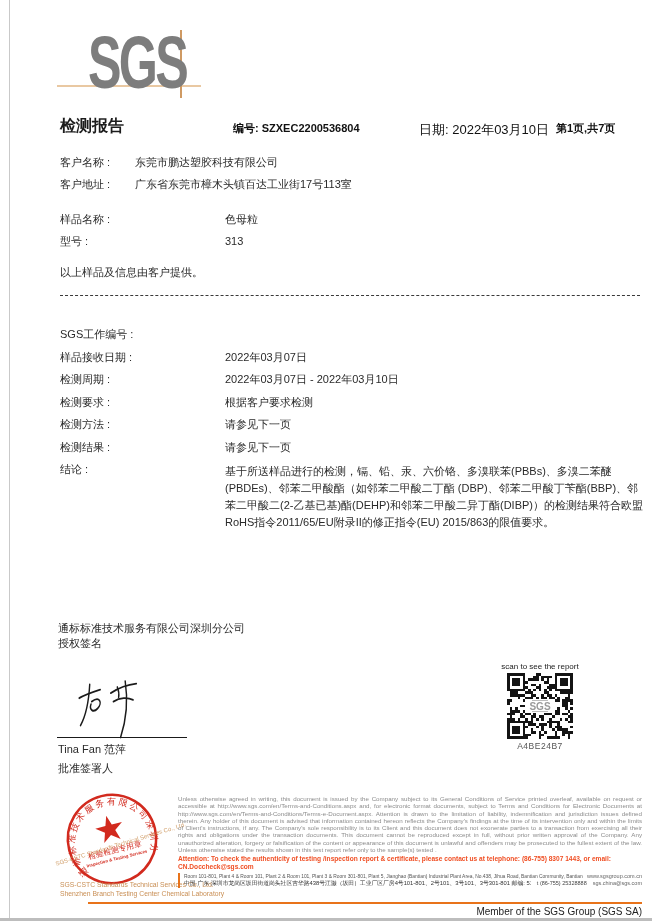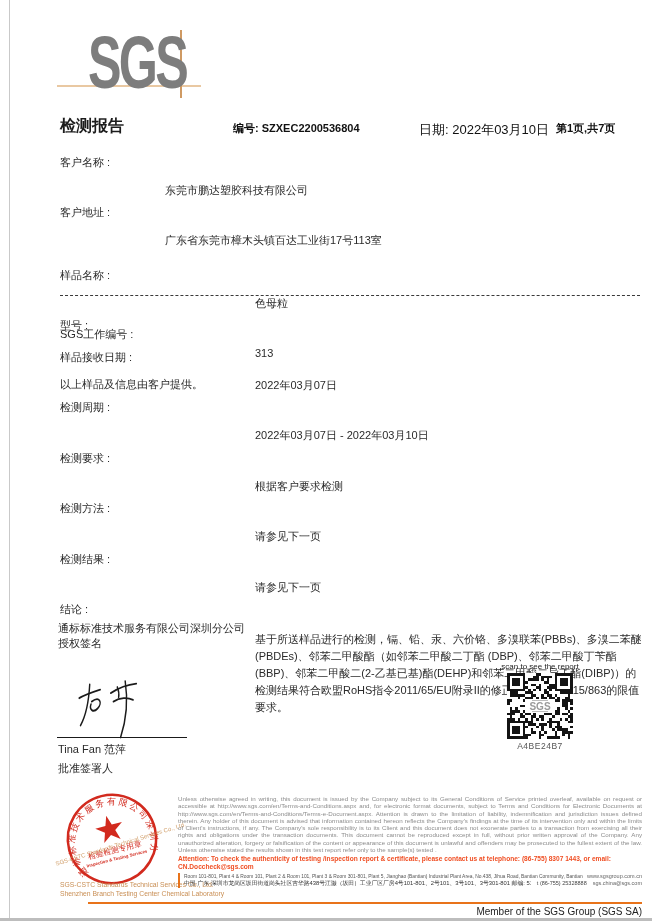--- a/index.html
+++ b/index.html
@@ -14,24 +14,24 @@
   .logo-vline{position:absolute;left:180px;top:30px;width:2px;height:68px;background:#cf9a63;}
   .logo-text{position:absolute;left:88px;top:26px;font-size:74px;line-height:1;font-weight:700;
              letter-spacing:-4px;color:#7d7d7d;transform:scaleX(0.68);transform-origin:left top;}
 
   
   .title{position:absolute;left:60px;top:116px;font-size:16px;font-weight:700;color:#1c1c1c;}
   .hnum{position:absolute;left:233px;top:121px;font-size:11px;font-weight:700;color:#111;}
   .hdate{position:absolute;left:419px;top:121px;font-size:13px;font-weight:400;color:#111;}
   .hpage{position:absolute;left:556px;top:121px;font-size:11px;font-weight:700;color:#111;}
 
-  .frow{display:flex;align-items:flex-start;font-size:11px;line-height:13px;gap:30px;}
+  .frow{display:flex;align-items:flex-start;font-size:11px;line-height:13px;}
   .frow .lbl{flex:0 0 165px;}
   .frow.narrow .lbl{flex:0 0 75px;}
-  .frow .val{flex:1;margin-top:28px;}
+  .frow .val{flex:1;}
 
   .client{position:absolute;left:60px;top:156px;width:580px;}
   .client .frow{margin-bottom:9px;}
   .client .gap{height:13px;}
   .note{font-size:11px;margin-top:17px;}
 
   .dashes{position:absolute;left:60px;right:12px;top:295px;border-top:1px dashed #3a3a3a;}
 
   .details{position:absolute;left:60px;top:328px;width:586px;}
   .details .frow{margin-bottom:9.5px;}

